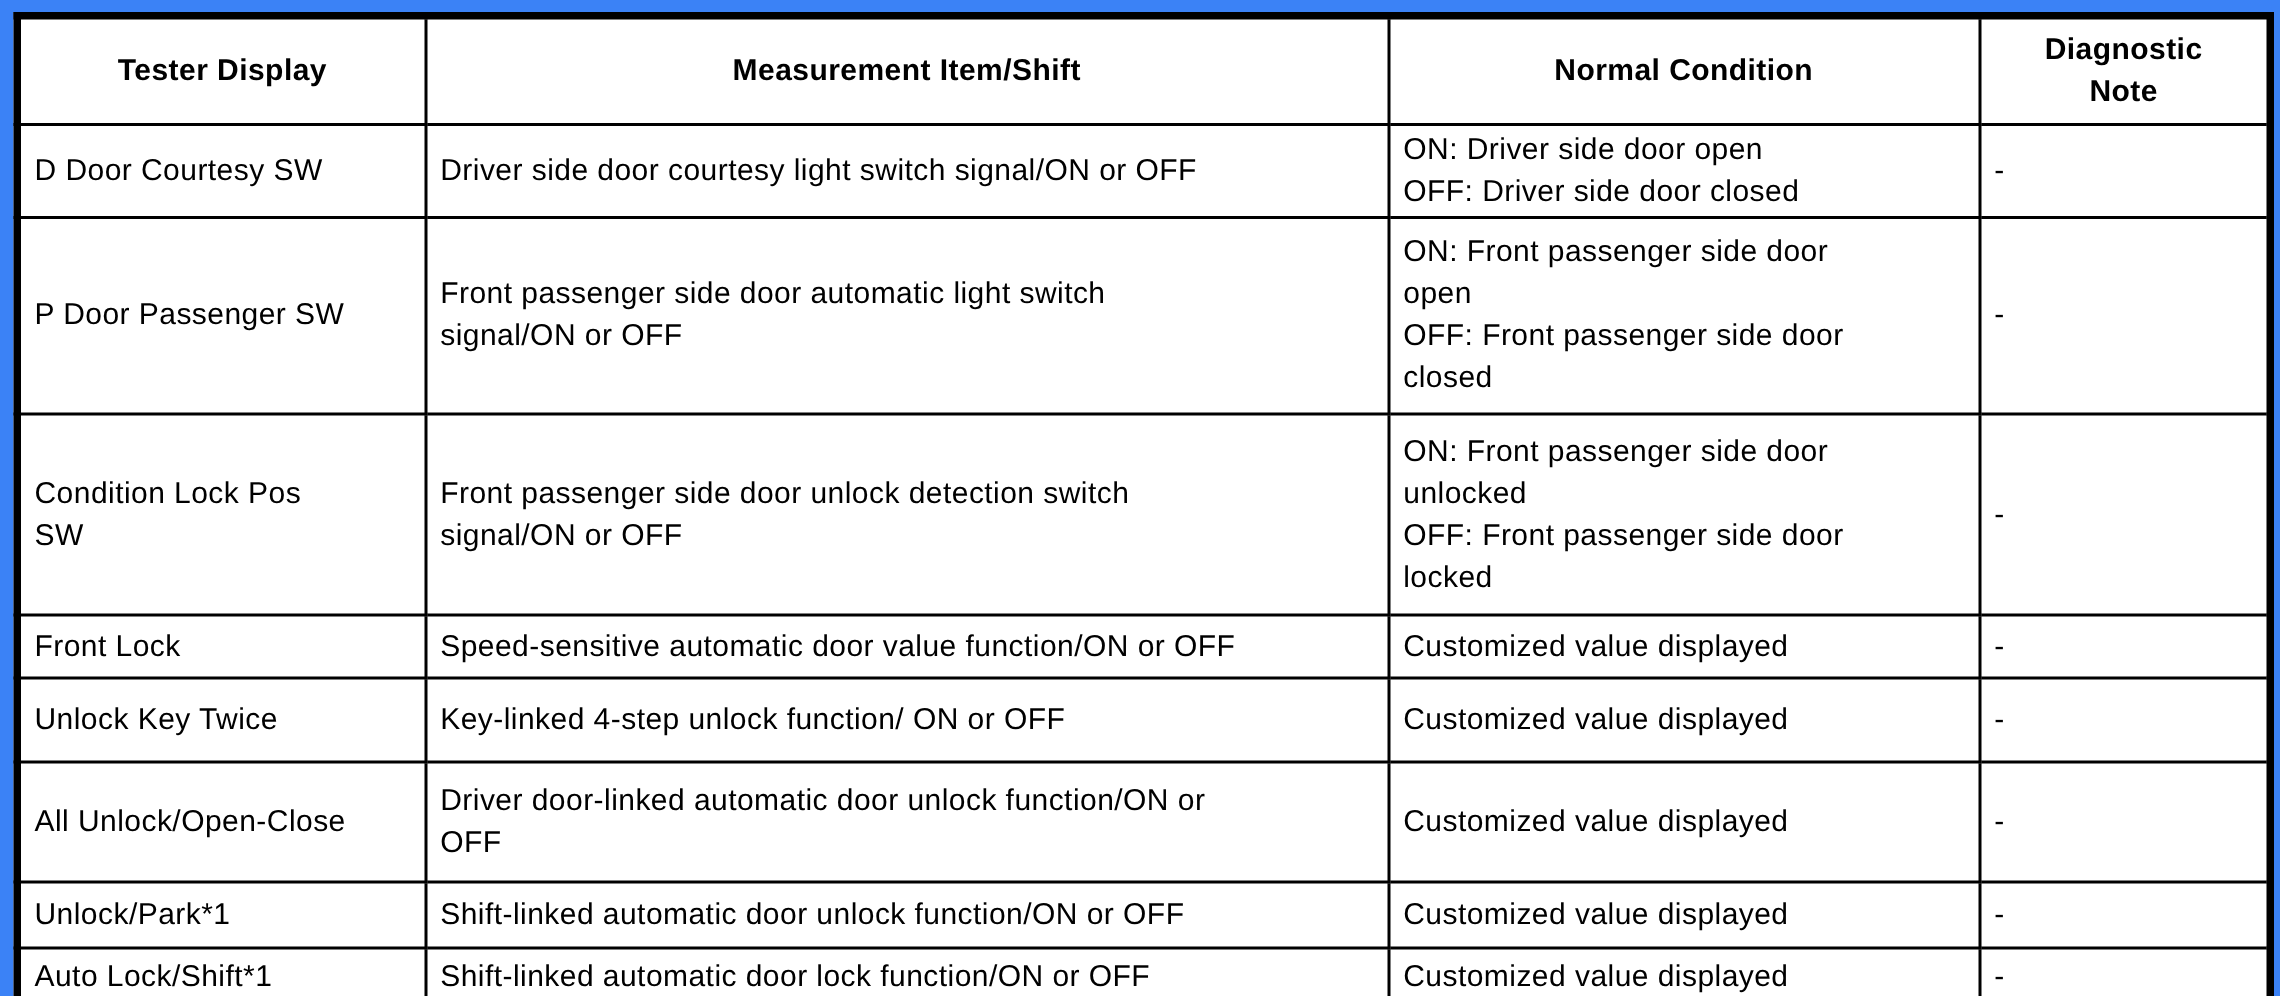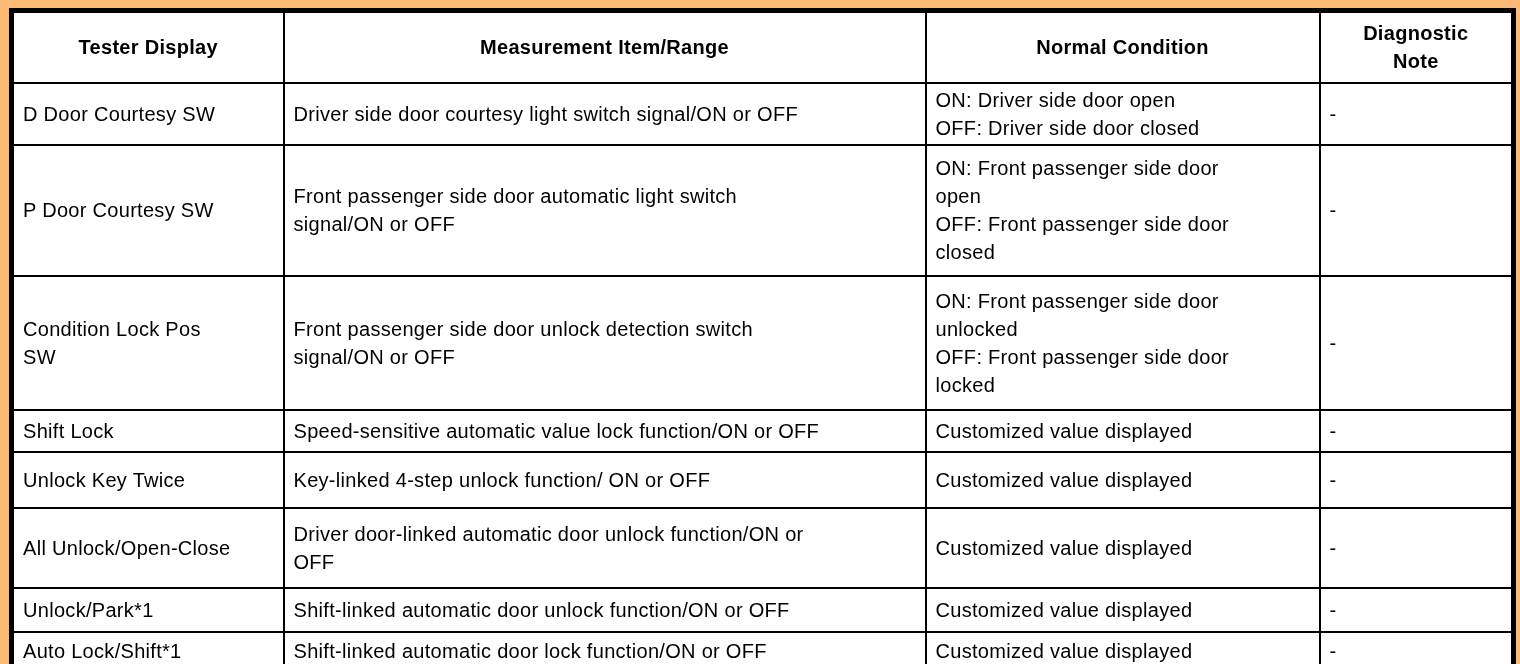--- a/index.html
+++ b/index.html
@@ -4,21 +4,21 @@
 <style>
   html, body {
     margin: 0;
     padding: 0;
     background: #ffffff;
     font-family: "Liberation Sans", sans-serif;
   }
   .page {
     width: 1520px;
     height: 664px;
-    background: #fdba74;
+    background: #3b82f6;
     box-sizing: border-box;
     padding: 8px 8px 0 9px;
   }
   table.data-table {
     border-collapse: collapse;
     table-layout: fixed;
     width: 1502px;
     color: #000000;
     background: #ffffff;
     border: 5px solid #000000;
@@ -64,58 +64,58 @@
   <table class="data-table">
     <colgroup>
       <col class="c1">
         <col class="c2">
         <col class="c3">
         <col class="c4">
     </colgroup>
     <thead>
       <tr>
         <th>Tester Display</th>
-        <th>Measurement Item/Range</th>
+        <th>Measurement Item/Shift</th>
         <th>Normal Condition</th>
         <th>Diagnostic
 Note</th>
       </tr>
     </thead>
     <tbody>
       <tr>
         <td>D Door Courtesy SW</td>
         <td>Driver side door courtesy light switch signal/ON or OFF</td>
         <td>ON: Driver side door open
 OFF: Driver side door closed</td>
         <td>-</td>
       </tr>
       <tr>
-        <td>P Door Courtesy SW</td>
+        <td>P Door Passenger SW</td>
         <td>Front passenger side door automatic light switch
 signal/ON or OFF</td>
         <td>ON: Front passenger side door
 open
 OFF: Front passenger side door
 closed</td>
         <td>-</td>
       </tr>
       <tr>
         <td>Condition Lock Pos
 SW</td>
         <td>Front passenger side door unlock detection switch
 signal/ON or OFF</td>
         <td>ON: Front passenger side door
 unlocked
 OFF: Front passenger side door
 locked</td>
         <td>-</td>
       </tr>
       <tr>
-        <td>Shift Lock</td>
-        <td>Speed-sensitive automatic value lock function/ON or OFF</td>
+        <td>Front Lock</td>
+        <td>Speed-sensitive automatic door value function/ON or OFF</td>
         <td>Customized value displayed</td>
         <td>-</td>
       </tr>
       <tr>
         <td>Unlock Key Twice</td>
         <td>Key-linked 4-step unlock function/ ON or OFF</td>
         <td>Customized value displayed</td>
         <td>-</td>
       </tr>
       <tr>

